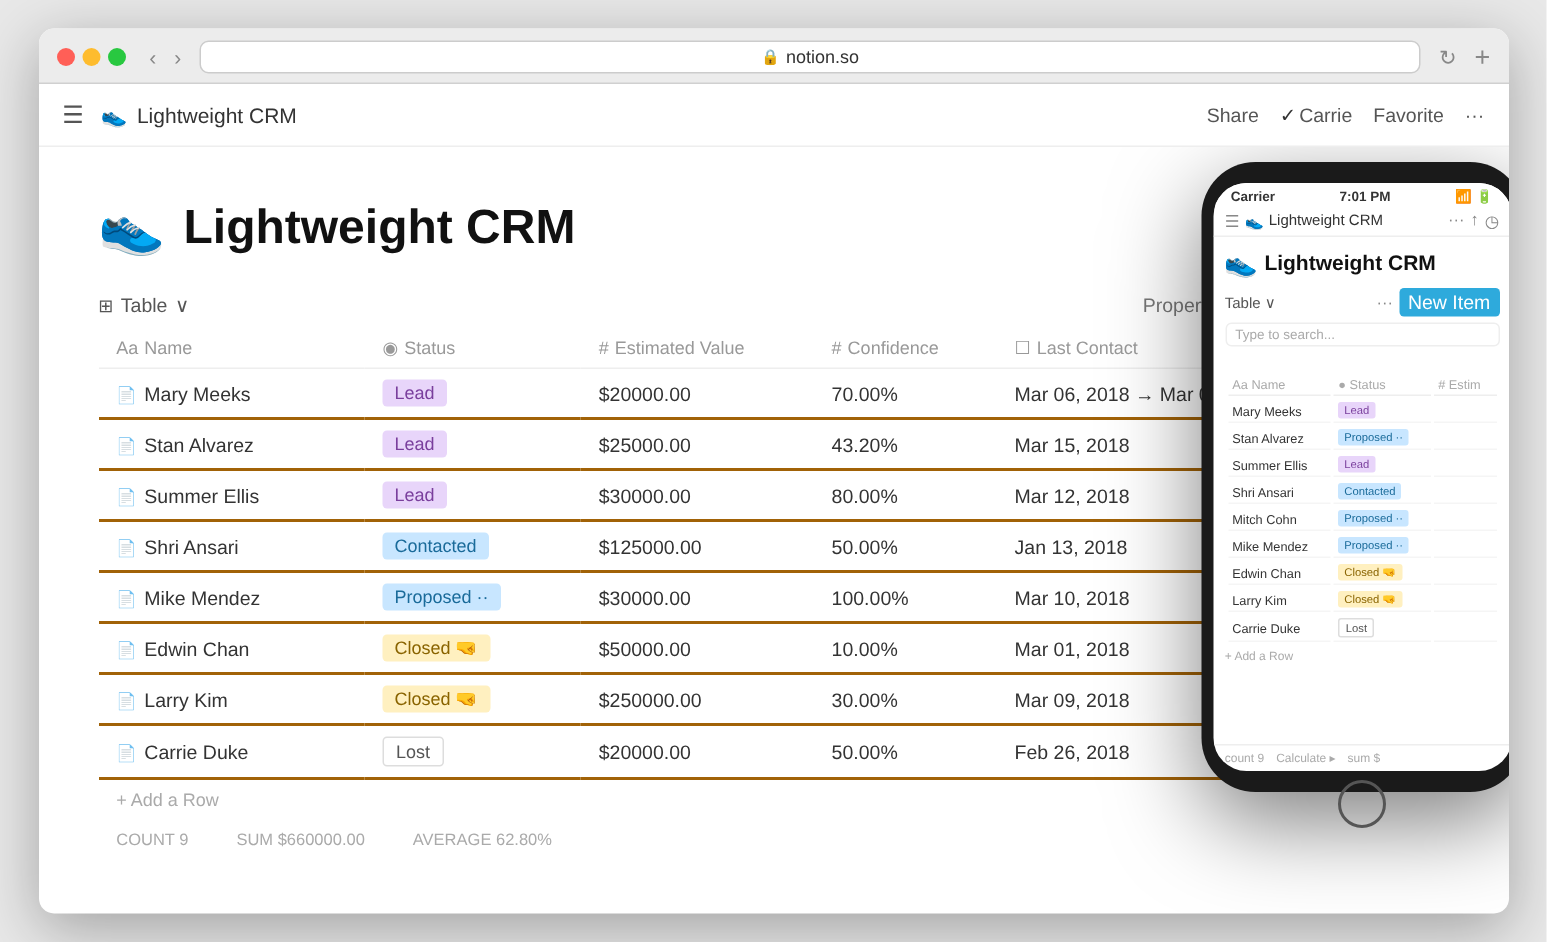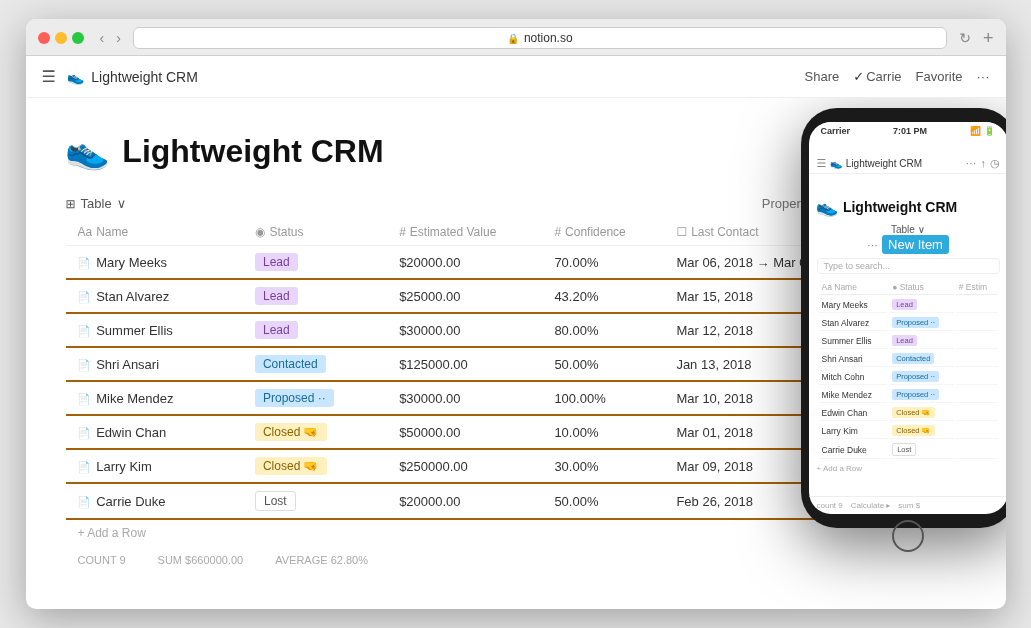--- a/index.html
+++ b/index.html
@@ -280,21 +280,20 @@
       padding: 14px 8px;
       box-shadow: 0 20px 60px rgba(0,0,0,0.5);
     }
     .mobile-screen {
       background: #fff;
       border-radius: 22px;
       height: 100%;
       overflow: hidden;
       display: flex;
       flex-direction: column;
-      gap: 16px;
     }
     .mobile-status-bar {
       background: #fff;
       padding: 4px 12px 2px;
       display: flex;
       justify-content: space-between;
       font-size: 9px;
       color: #333;
       font-weight: 600;
     }
@@ -329,37 +328,36 @@
       gap: 4px;
       margin-bottom: 6px;
     }
     .mobile-page-icon { font-size: 18px; }
     .mobile-page-title { font-size: 14px; font-weight: 700; color: #111; }
     .mobile-table-toolbar {
       display: flex;
       align-items: center;
       justify-content: space-between;
       margin-bottom: 4px;
-      flex-direction: column;
     }
     .mobile-table-label { font-size: 10px; color: #555; }
     .mobile-new-item {
       background: #2eaadc;
       color: #fff;
       font-size: 13px;
       padding: 2px 6px;
       border-radius: 3px;
     }
     .mobile-search {
       border: 1px solid #eee;
       border-radius: 4px;
       padding: 2px 6px;
       font-size: 9px;
       color: #aaa;
-      margin-bottom: 4px;
+      margin-bottom: 16px;
     }
     .mobile-table { width: 100%; font-size: 8.5px; }
     .mobile-table th {
       color: #aaa;
       text-align: left;
       padding: 2px 3px;
       font-weight: 500;
       border-bottom: 1px solid #eee;
     }
     .mobile-table td {

